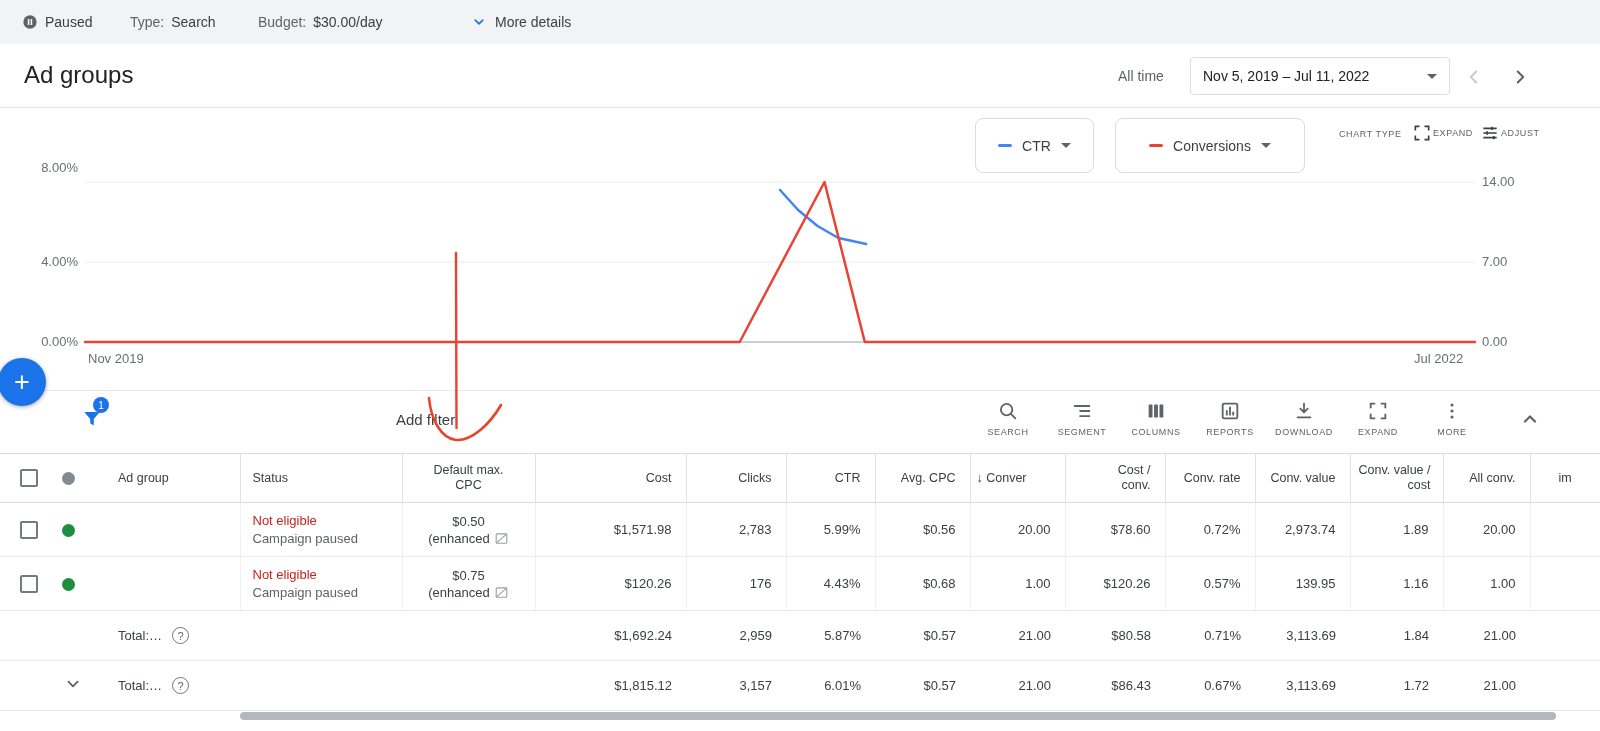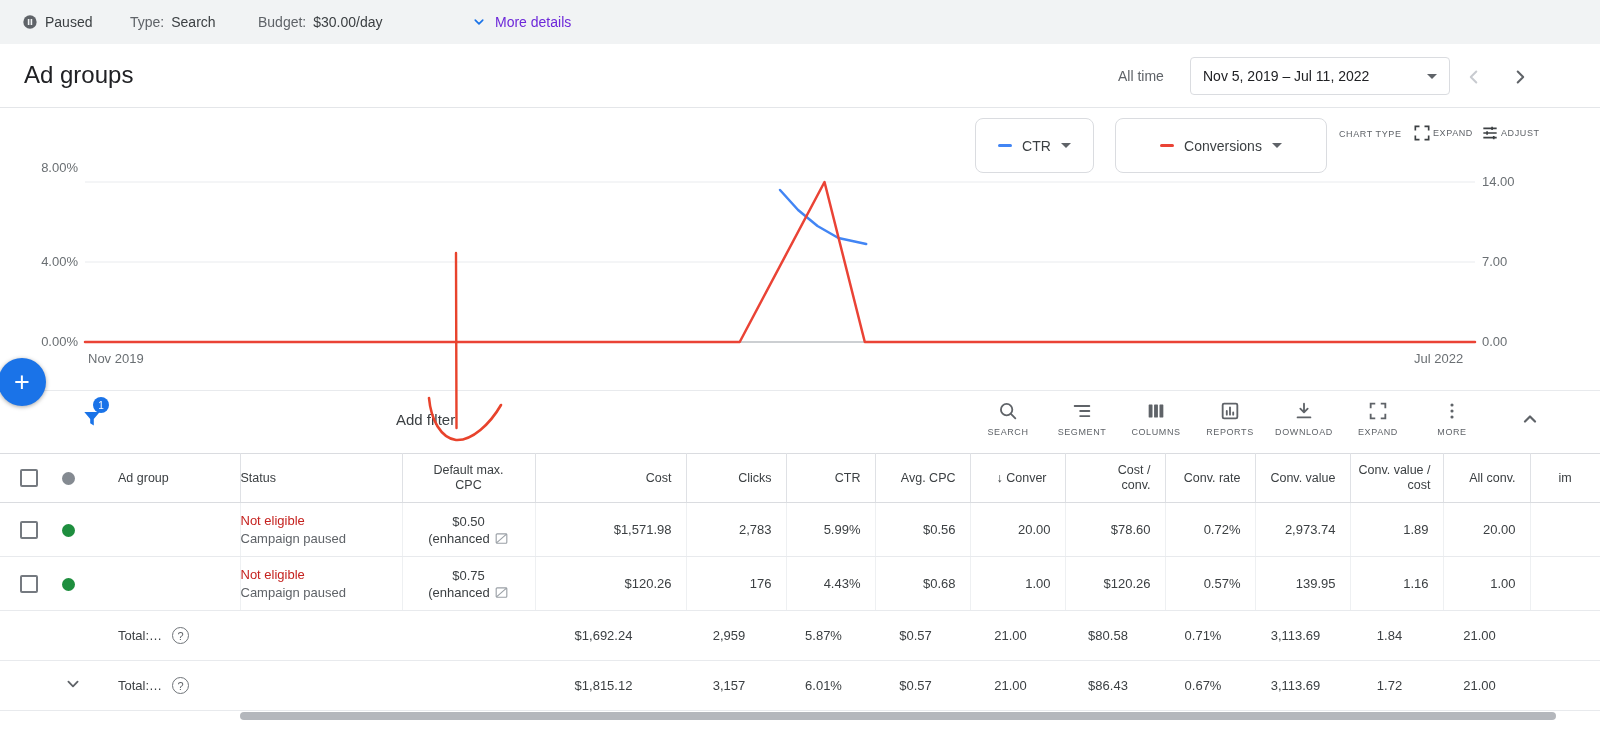--- a/index.html
+++ b/index.html
@@ -4,38 +4,38 @@
 <style>
 *{box-sizing:border-box;margin:0;padding:0;}
 html,body{width:1600px;height:731px;}
 body{position:relative;overflow:hidden;background:#fff;font-family:"Liberation Sans","DejaVu Sans",sans-serif;color:#3c4043;}
 button{border:none;background:none;font-family:inherit;cursor:pointer;color:inherit;}
 
 
 .topbar{position:absolute;left:0;top:0;width:1600px;height:44px;background:#f1f3f4;z-index:5;}
 .tb-item{position:absolute;top:0;height:44px;display:flex;align-items:center;gap:7px;font-size:14px;color:#3c4043;}
 .muted{color:#5f6368;}
-.tb-link{color:#6d28d9;font-weight:500;}
+.tb-link{color:#404040;font-weight:500;}
 
 
 .page-header{position:absolute;left:0;top:44px;width:1600px;height:64px;background:#fff;border-bottom:1px solid #e4e6e9;z-index:5;}
 .page-title{position:absolute;left:24px;top:17px;font-size:24px;font-weight:400;color:#202124;}
 .time-scope{position:absolute;left:1118px;top:24px;font-size:14px;color:#5f6368;}
 .date-btn{position:absolute;left:1190px;top:13px;width:260px;height:38px;border:1px solid #dadce0;border-radius:4px;background:#fff;display:flex;align-items:center;justify-content:space-between;padding:0 12px;font-size:14px;color:#202124;}
 .caret{width:0;height:0;border-left:5px solid transparent;border-right:5px solid transparent;border-top:5.5px solid #5f6368;}
 .nav-btn{position:absolute;top:21px;width:24px;height:24px;display:flex;align-items:center;justify-content:center;}
 .nav-prev{left:1462px;color:#c8cbd0;}
 .nav-next{left:1508px;color:#5f6368;}
 
 
 .chart-area{position:absolute;left:0;top:108px;width:1600px;height:284px;background:#fff;}
 #chart-svg{position:absolute;left:0;top:0;}
 .metric-box{position:absolute;top:10px;height:55px;border:1px solid #dadce0;border-radius:8px;background:#fff;display:flex;align-items:center;justify-content:center;gap:10px;font-size:14px;color:#3c4043;z-index:3;}
 .mb1{left:975px;width:119px;}
-.mb2{left:1115px;width:212px;}
+.mb2{left:1115px;width:190px;}
 .dash{width:14px;height:3.5px;border-radius:2px;display:inline-block;}
 .dash-blue{background:#4285f4;}
 .dash-red{background:#ea4335;}
 .chart-tool{position:absolute;top:15px;display:flex;flex-direction:row;align-items:center;gap:1px;z-index:3;}
 .ct1{left:1338px;width:62px;}
 .ct2{left:1412px;width:64px;}
 .ct3{left:1480px;width:64px;}
 .tool-label{font-size:9px;letter-spacing:.6px;color:#5f6368;white-space:nowrap;}
 .tick{position:absolute;font-size:13px;color:#6a6f73;}
 .tick-l{left:24px;width:54px;text-align:right;}
@@ -60,26 +60,26 @@
 .table-wrap{position:absolute;left:0;top:453px;width:1600px;height:258px;overflow:hidden;}
 .adtable{border-collapse:collapse;table-layout:fixed;width:1650px;background:#fff;}
 .adtable th{font-weight:400;font-size:12.5px;color:#3c4043;}
 .adtable thead tr{height:49px;}
 .adtable thead th{border-top:1px solid #dadce0;border-bottom:1px solid #dadce0;}
 .adtable thead th.b{border-right:1px solid #dfe1e5;}
 .adtable td.b{border-right:1px solid #eef0f2;}
 .adtable tr.datarow{height:54px;}
 .adtable tr.datarow td,.adtable tr.totalrow td{border-bottom:1px solid #e8eaed;font-size:13px;color:#3c4043;vertical-align:middle;}
 .adtable tr.totalrow{height:50px;}
-.adtable tr.totalrow td.b{border-right:none;text-align:center;}
+.adtable tr.totalrow td.b{border-right:none;}
 .num{text-align:right;padding-right:14px;}
 .left{text-align:left;}
 .center{text-align:center;}
 .pl8{padding-left:8px;}
-.pl12{padding-left:0;}
+.pl12{padding-left:12px;}
 .wrap{display:inline-block;line-height:15px;}
 .sorted{font-weight:700;color:#202124;}
 .checkbox{display:inline-block;width:18px;height:18px;border:2px solid #757a80;border-radius:2px;background:#fff;vertical-align:middle;}
 .ckcell{padding-left:20px;}
 .dot{display:inline-block;width:13px;height:13px;border-radius:50%;vertical-align:middle;}
 .dot-gray{background:#848a91;}
 .dot-green{background:#1e8e3e;}
 .dotcell{padding-left:14px;}
 .neg{color:#c5221f;line-height:18px;}
 .subtle{color:#5f6368;line-height:18px;}
@@ -283,21 +283,21 @@
     <tr>
       <th class="ckcell left"><span class="checkbox"></span></th>
       <th class="dotcell left"><span class="dot dot-gray"></span></th>
       <th class="b left pl8"><span>Ad group</span></th>
       <th class="b left pl12"><span>Status</span></th>
       <th class="b center"><span class="wrap" style="width:72px;">Default max. CPC</span></th>
       <th class="b num"><span>Cost</span></th>
       <th class="b num"><span>Clicks</span></th>
       <th class="b num"><span>CTR</span></th>
       <th class="b num"><span>Avg. CPC</span></th>
-      <th class="b left sorted" style="padding-left:26px"><span>↓</span> <span>Conver</span></th>
+      <th class="b left sorted" style="padding-left:6px"><span>↓</span> <span>Conver</span></th>
       <th class="b num"><span class="wrap" style="width:48px;text-align:right">Cost / conv.</span></th>
       <th class="b num"><span>Conv. rate</span></th>
       <th class="b num"><span>Conv. value</span></th>
       <th class="b num"><span class="wrap" style="width:80px;text-align:right">Conv. value / cost</span></th>
       <th class="b num"><span>All conv.</span></th>
       <th class="left" style="padding-left:28px"><span>im</span></th>
     </tr>
   </thead>
   <tbody>
     <tr class="datarow">

